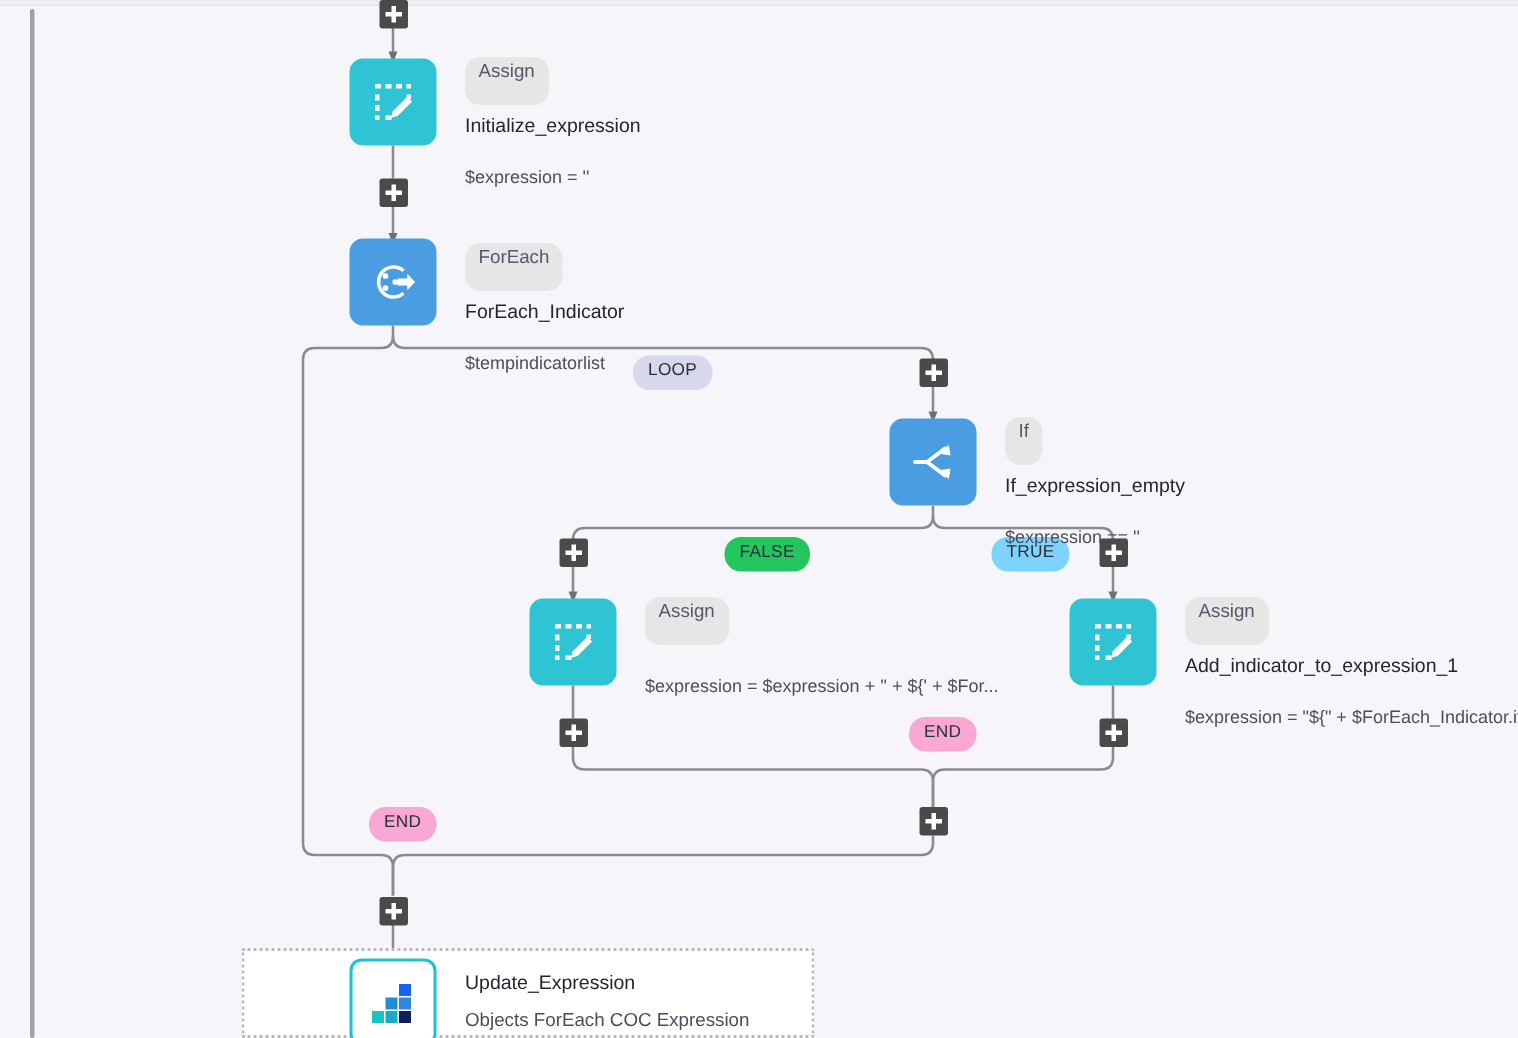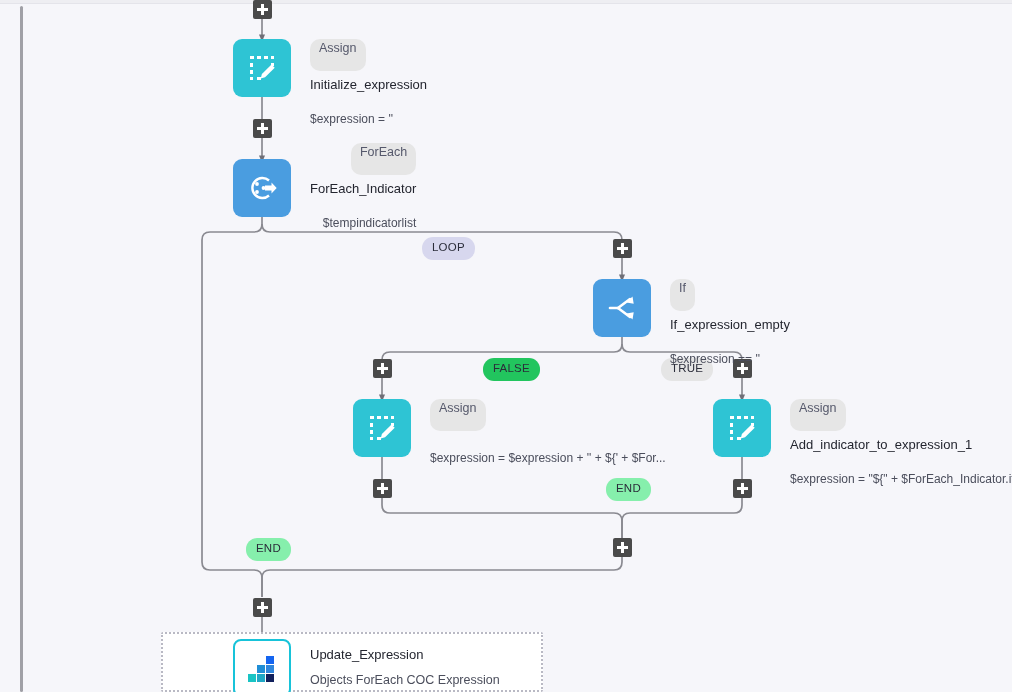--- a/index.html
+++ b/index.html
@@ -103,22 +103,22 @@
     position: absolute;
     font-size: 11.5px;
     line-height: 1;
     padding: 5px 10px 6px;
     border-radius: 11px;
     color: #2b2d3a;
     white-space: nowrap;
     letter-spacing: .2px;
   }
   .badge.loop { background: #d7d7ee; }
-  .badge.end  { background: #86efac; }
-  .badge.t    { background: #e5e5e5; }
+  .badge.end  { background: #f9a8d4; }
+  .badge.t    { background: #7dd3fc; }
   .badge.f    { background: #22c55e; }
 
   
   .group-box {
     position: absolute;
     border: 2px dotted #b9b9c4;
     background: #ffffff;
     border-radius: 2px;
   }
   .group-inner-title {
@@ -226,21 +226,21 @@
         <path d="M24,9.5 A10,10 0 1 0 24,24.5"></path>
       </g>
       <g fill="#ffffff">
         <circle cx="12" cy="13" r="1.9"></circle>
         <circle cx="12" cy="21" r="1.9"></circle>
         <circle cx="18.5" cy="17" r="1.9"></circle>
         <path d="M20,14.6 h6.5 v-3.1 l5.2,5.5 -5.2,5.5 v-3.1 h-6.5 z"></path>
       </g>
     </svg>
   </div>
-  <div class="node-label" style="left:310px; top:142px;text-align:right;">
+  <div class="node-label" style="left:310px; top:162px;">
     <span class="pill">ForEach</span>
     <div class="n-title">ForEach_Indicator</div>
     <div class="n-sub">$tempindicatorlist</div>
   </div>
 
   <div class="node ifnode" style="left:593px; top:279px;">
     <svg width="32" height="32" viewBox="0 0 32 32">
       <g stroke="#ffffff" stroke-width="2.6" fill="none" stroke-linecap="round">
         <path d="M4,16 L12,16"></path>
         <path d="M12,16 L24,7"></path>

